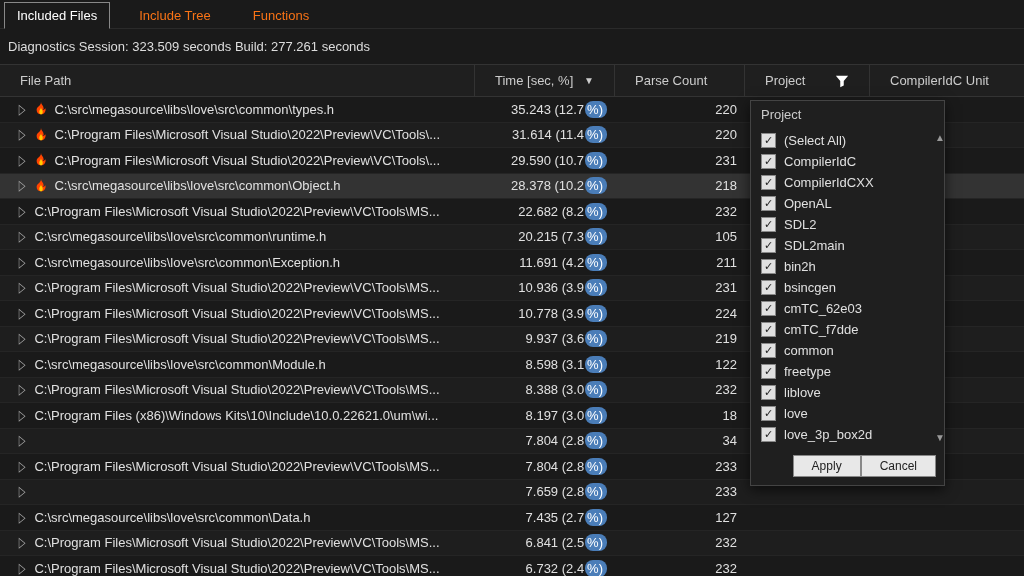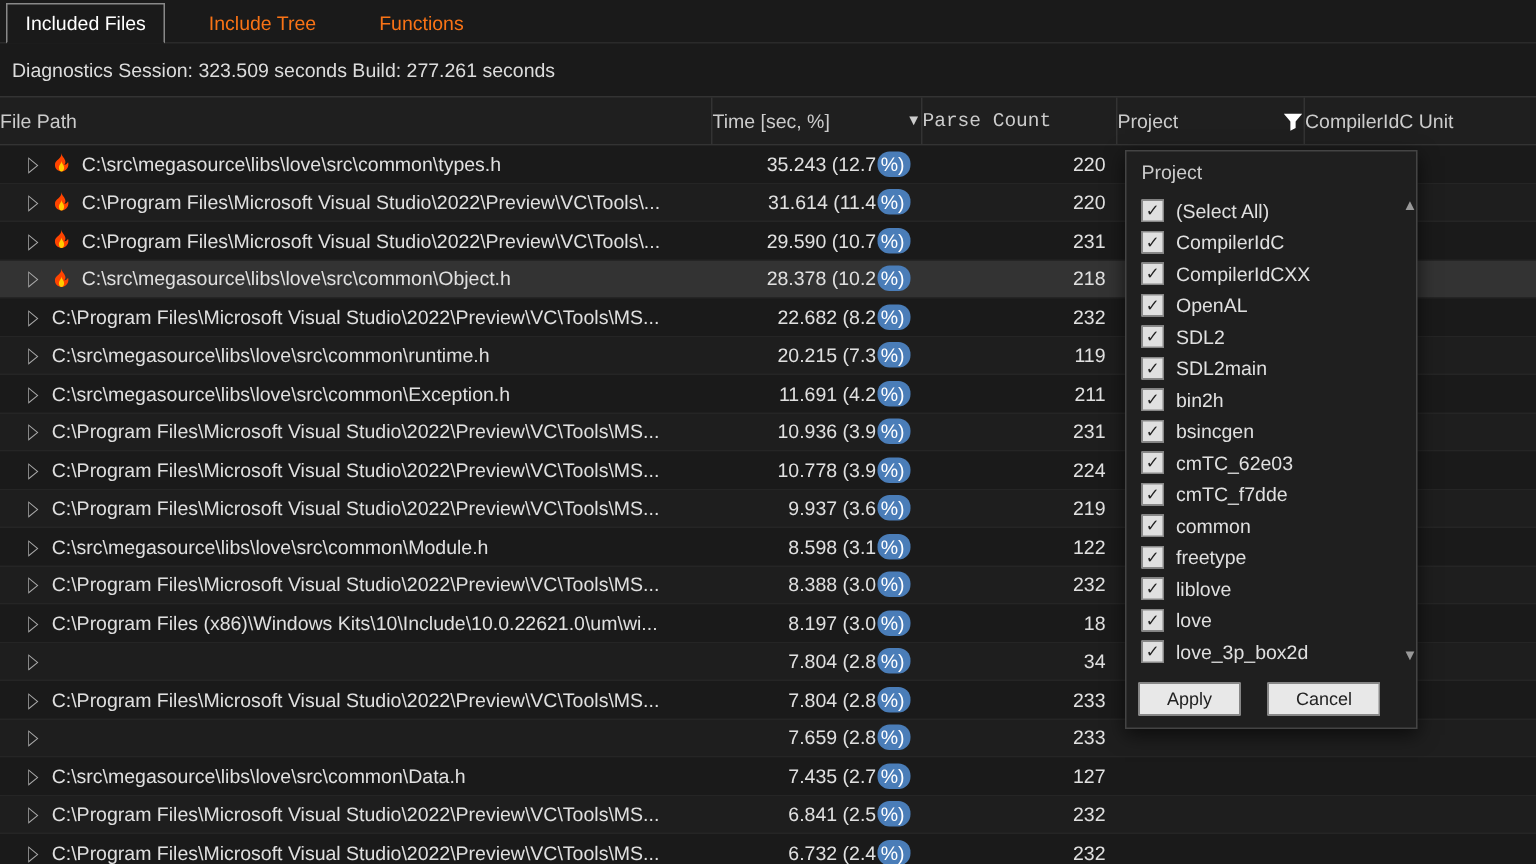--- a/index.html
+++ b/index.html
@@ -39,30 +39,30 @@
   color: #ddd;
   font-size: 13px;
 }
 .table-header {
   display: flex;
   border-top: 1px solid #333;
   border-bottom: 1px solid #333;
   background: #1f1f1f;
 }
 .th {
-  padding: 8px 0;
+  padding: 8px 20px;
   color: #ccc;
   border-right: 1px solid #333;
   display: flex;
   align-items: center;
   justify-content: space-between;
 }
 .th-path { flex: 0 0 475px; }
 .th-time { flex: 0 0 140px; justify-content: space-between; }
-.th-parse { flex: 0 0 130px; font-family: Liberation Mono, monospace; }
+.th-parse { flex: 0 0 130px; }
 .th-project { flex: 0 0 125px; }
 .th-trans { flex: 1; border-right: none; }
 .sort-arrow {
   margin-left: 6px;
   font-size: 10px;
 }
 .filter-icon {
   margin-left: 8px;
   width: 14px;
   height: 14px;
@@ -164,22 +164,23 @@
 .dd-scroll-arrow {
   position: absolute;
   left: 1px;
   color: #999;
   font-size: 10px;
 }
 .dd-scroll-arrow.up { top: 0; }
 .dd-scroll-arrow.down { bottom: 0; }
 .dd-buttons {
   display: flex;
+  justify-content: flex-end;
   padding: 8px;
-  gap: 18px;
+  gap: 0;
 }
 .dd-btn {
   background: #e8e8e8;
   color: #222;
   border: 1px solid #888;
   padding: 3px 18px;
   cursor: pointer;
   font-size: 12px;
 }
 </style>
@@ -271,21 +272,21 @@
       <div class="cell-time"><span>22.682 (8.2</span><span class="pct-badge">%)</span></div>
       <div class="cell-parse">232</div>
       <div class="cell-rest"></div>
     </div>
     <div class="row">
       <div class="cell-path">
         <span class="chevron">▷</span>
         <span>C:\src\megasource\libs\love\src\common\runtime.h</span>
       </div>
       <div class="cell-time"><span>20.215 (7.3</span><span class="pct-badge">%)</span></div>
-      <div class="cell-parse">119</div>
+      <div class="cell-parse">105</div>
       <div class="cell-rest"></div>
     </div>
     <div class="row">
       <div class="cell-path">
         <span class="chevron">▷</span>
         <span>C:\src\megasource\libs\love\src\common\Exception.h</span>
       </div>
       <div class="cell-time"><span>11.691 (4.2</span><span class="pct-badge">%)</span></div>
       <div class="cell-parse">211</div>
       <div class="cell-rest"></div>

